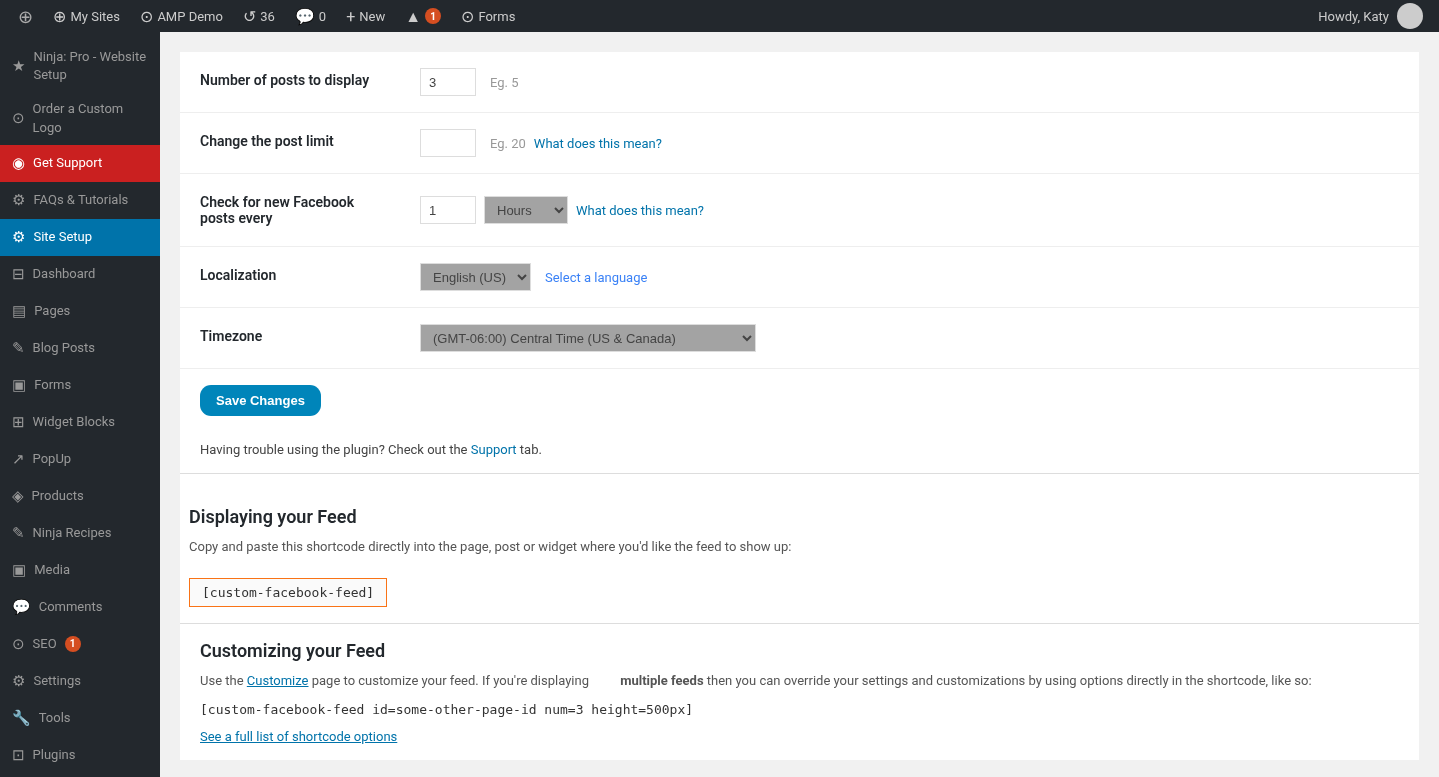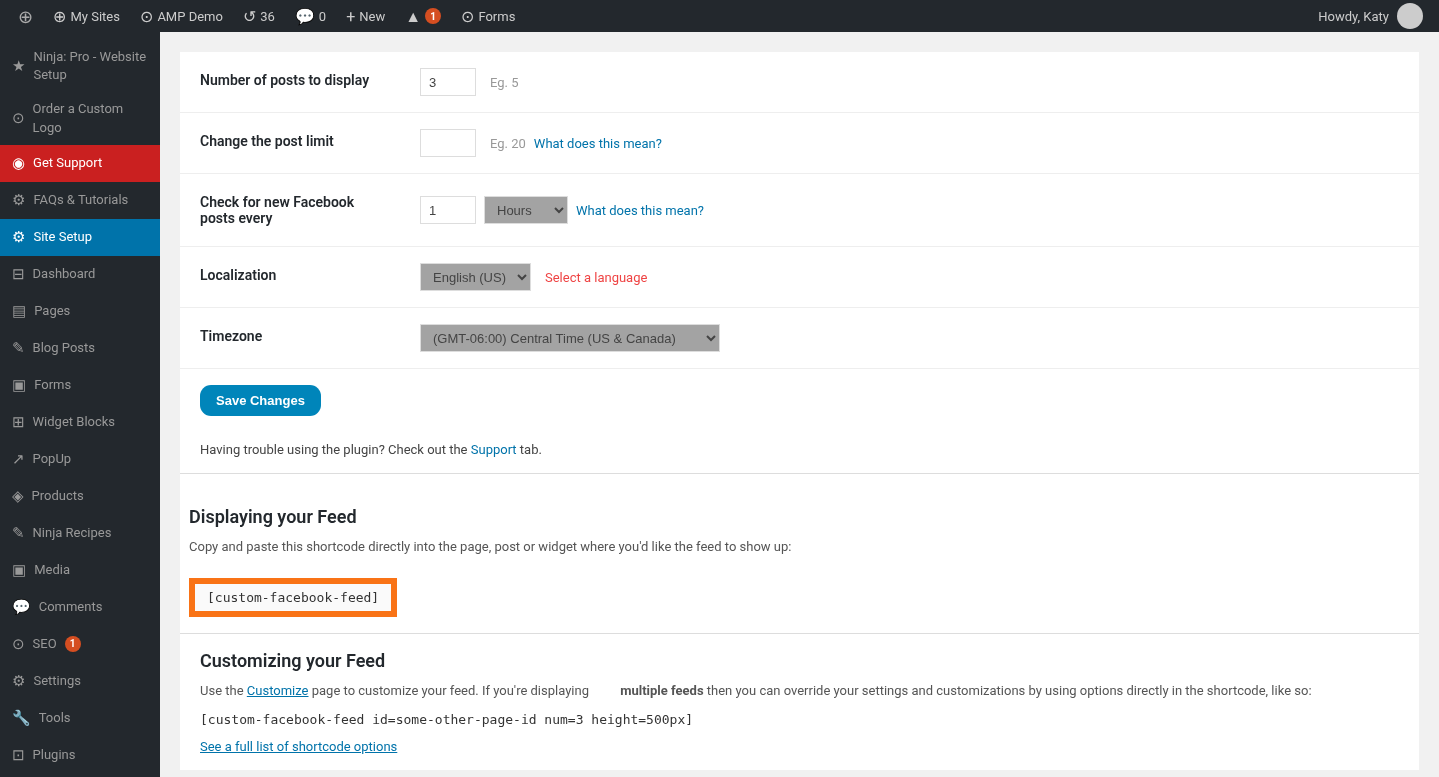--- a/index.html
+++ b/index.html
@@ -188,21 +188,21 @@
       margin-bottom: 10px;
     }
     .section-desc {
       font-size: 13px;
       color: #555;
       margin-bottom: 20px;
       line-height: 1.6;
     }
     .shortcode-box {
       display: inline-block;
-      border: 6px solid #f97316;
+      border: 1px solid #f97316;
       background: #fafafa;
       padding: 6px 12px;
       font-family: monospace;
       font-size: 13px;
       color: #333;
       cursor: pointer;
     }
 
     .customize-section {
       padding: 0 20px 16px 20px;
@@ -225,21 +225,21 @@
       font-size: 13px;
       color: #333;
       margin: 8px 0 12px 0;
     }
     .link-underline {
       color: #0073aa;
       text-decoration: underline;
       cursor: pointer;
     }
     .select-lang-hint {
-      color: #ef4444;
+      color: #3b82f6;
       font-size: 13px;
       margin-left: 6px;
     }
   </style>
 </head>
 <body>
 
 <div id="wpadminbar">
   <div class="adminbar-items">
     <div class="adminbar-item">
@@ -421,21 +421,21 @@
               </select>
               <span class="select-lang-hint">Select a language</span>
             </div>
           </td>
         </tr>
         <tr>
           <th>
             <label>Timezone</label>
           </th>
           <td>
-            <select style="width:300px;">
+            <select style="width:336px;">
               <option>(GMT-06:00) Central Time (US &amp; Canada)</option>
               <option>(GMT-05:00) Eastern Time (US &amp; Canada)</option>
               <option>(GMT-07:00) Mountain Time (US &amp; Canada)</option>
               <option>(GMT-08:00) Pacific Time (US &amp; Canada)</option>
             </select>
           </td>
         </tr>
       </tbody>
         </table>
 

